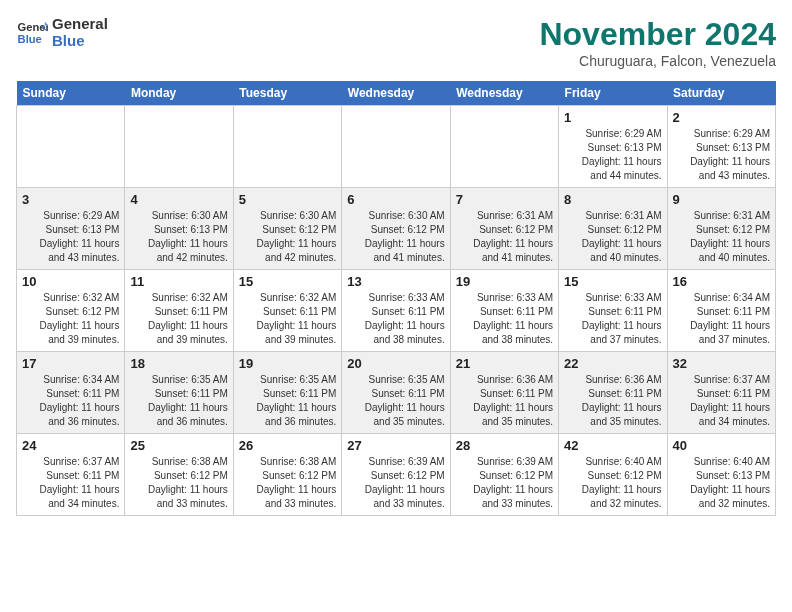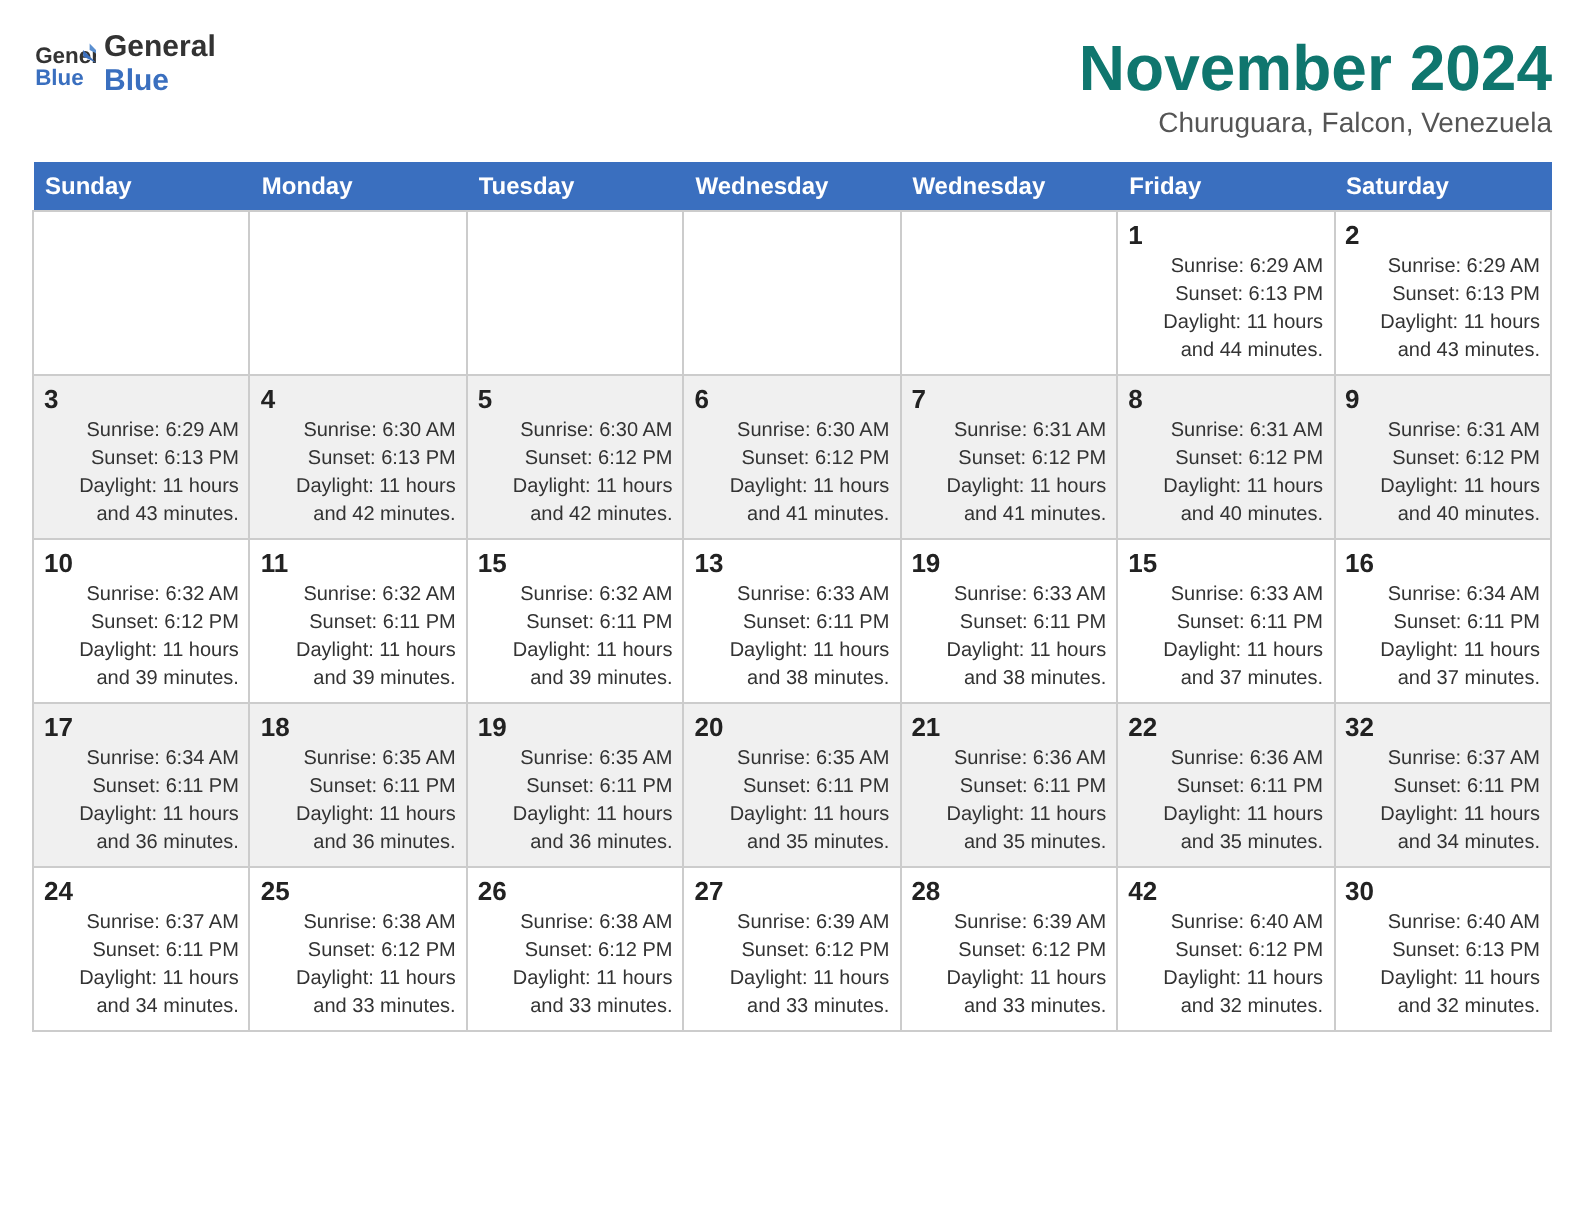--- a/index.html
+++ b/index.html
@@ -326,21 +326,21 @@
 and 33 minutes.</div>
         </td>
         <td>
           <span class="day-num">42</span>
           <div class="day-info" style="white-space: pre-line;">Sunrise: 6:40 AM
 Sunset: 6:12 PM
 Daylight: 11 hours
 and 32 minutes.</div>
         </td>
         <td>
-          <span class="day-num">30</span>
+          <span class="day-num">40</span>
           <div class="day-info" style="white-space: pre-line;">Sunrise: 6:40 AM
 Sunset: 6:13 PM
 Daylight: 11 hours
 and 32 minutes.</div>
         </td>
       </tr>
     </tbody>
 </table>
 
 </body></html>

